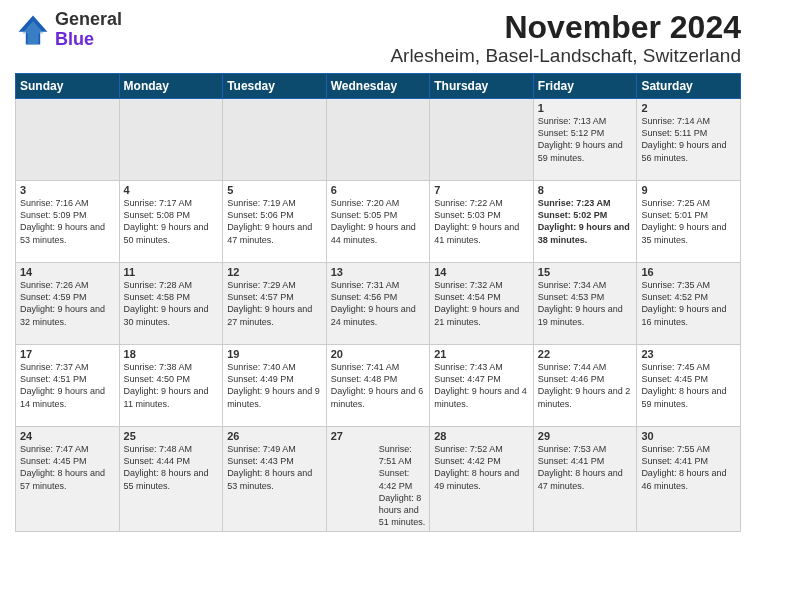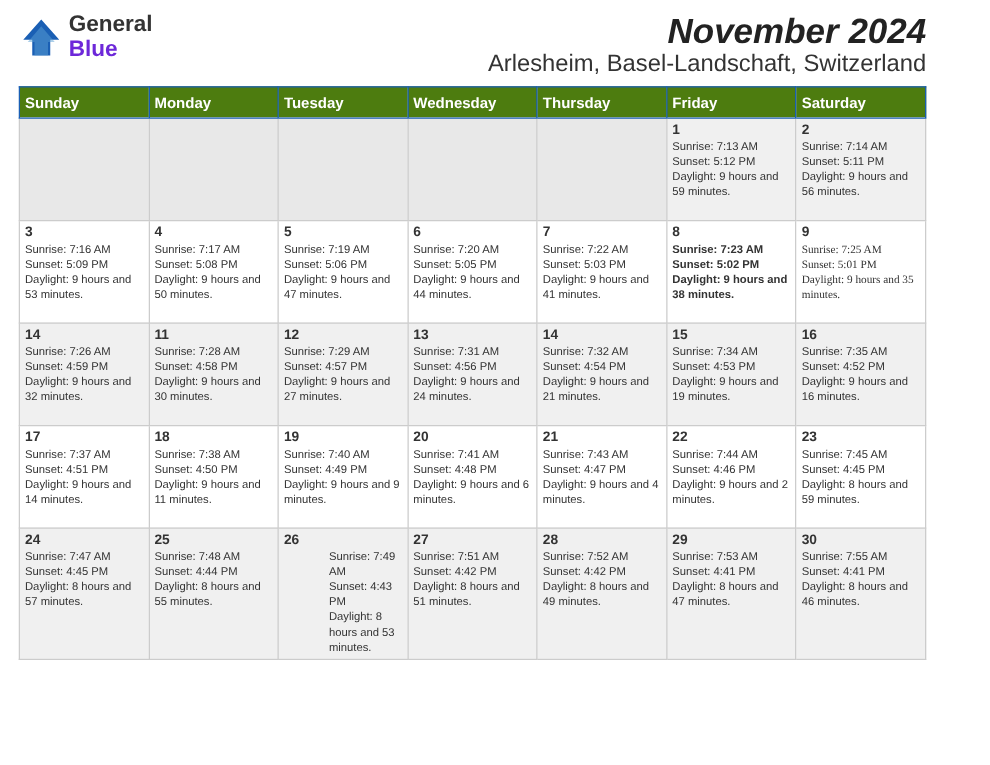--- a/index.html
+++ b/index.html
@@ -33,38 +33,37 @@
     .logo-text .general { color: #333; }
     .logo-text .blue { color: #6d28d9; }
     .logo-icon {
       width: 36px;
       height: 36px;
     }
     .title-block {
       text-align: right;
     }
     .title-block h1 {
-      font-size: 28px;
+      font-size: 32px;
       font-weight: bold;
       color: #222;
       line-height: 1.1;
-      font-style: italic;
     }
     .title-block h2 {
       font-size: 19px;
       font-weight: normal;
       color: #333;
     }
     .calendar {
       width: 100%;
       border-collapse: collapse;
       margin-top: 6px;
     }
     .calendar th {
-      background: #4d7c0f;
+      background: #0c4a6e;
       color: #fff;
       font-size: 12px;
       font-weight: bold;
       padding: 5px 4px;
       text-align: left;
       border: 1px solid #1a5fb4;
     }
     .calendar td {
       border: 1px solid #ccc;
       vertical-align: top;
@@ -181,21 +180,21 @@
 Daylight: 9 hours and 41 minutes.</div>
           </td>
           <td>
             <span class="day-num">8</span>
             <div class="day-info" style="white-space: pre-line; font-weight: bold;">Sunrise: 7:23 AM
 Sunset: 5:02 PM
 Daylight: 9 hours and 38 minutes.</div>
           </td>
           <td>
             <span class="day-num">9</span>
-            <div class="day-info" style="white-space: pre-line; font-family: Liberation Serif, serif;">Sunrise: 7:25 AM
+            <div class="day-info" style="white-space: pre-line;">Sunrise: 7:25 AM
 Sunset: 5:01 PM
 Daylight: 9 hours and 35 minutes.</div>
           </td>
         </tr>
         <tr class="row-shaded">
           <td>
             <span class="day-num">14</span>
             <div class="day-info" style="white-space: pre-line;">Sunrise: 7:26 AM
 Sunset: 4:59 PM
 Daylight: 9 hours and 32 minutes.</div>
@@ -289,27 +288,27 @@
 Daylight: 8 hours and 57 minutes.</div>
           </td>
           <td>
             <span class="day-num">25</span>
             <div class="day-info" style="white-space: pre-line;">Sunrise: 7:48 AM
 Sunset: 4:44 PM
 Daylight: 8 hours and 55 minutes.</div>
           </td>
           <td>
             <span class="day-num">26</span>
-            <div class="day-info" style="white-space: pre-line; margin-left: 36px;">Sunrise: 7:49 AM
+            <div class="day-info" style="white-space: pre-line;">Sunrise: 7:49 AM
 Sunset: 4:43 PM
 Daylight: 8 hours and 53 minutes.</div>
           </td>
           <td>
             <span class="day-num">27</span>
-            <div class="day-info" style="white-space: pre-line;">Sunrise: 7:51 AM
+            <div class="day-info" style="white-space: pre-line; margin-left: 48px;">Sunrise: 7:51 AM
 Sunset: 4:42 PM
 Daylight: 8 hours and 51 minutes.</div>
           </td>
           <td>
             <span class="day-num">28</span>
             <div class="day-info" style="white-space: pre-line;">Sunrise: 7:52 AM
 Sunset: 4:42 PM
 Daylight: 8 hours and 49 minutes.</div>
           </td>
           <td>

